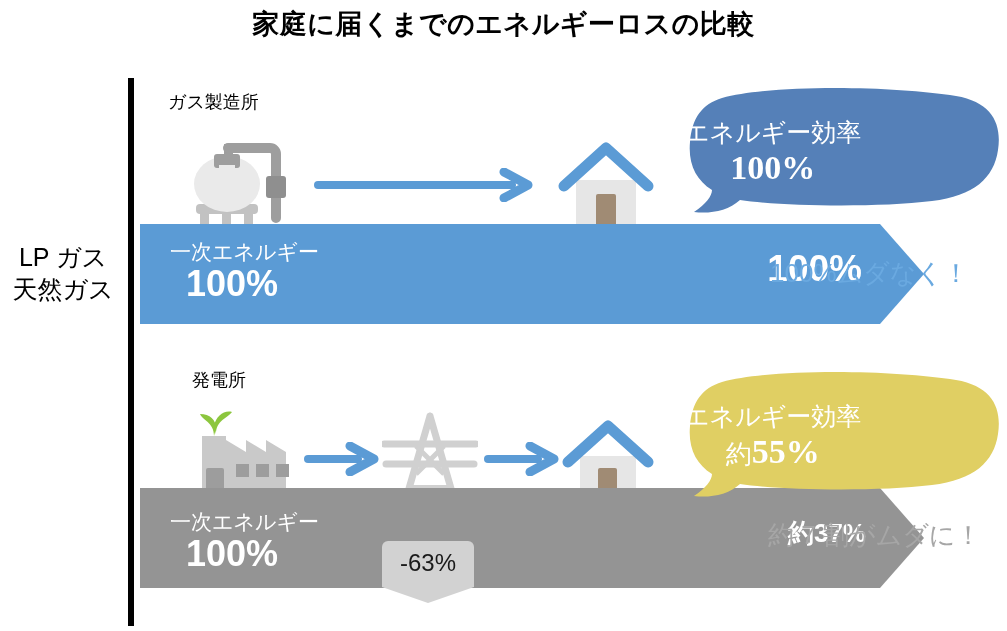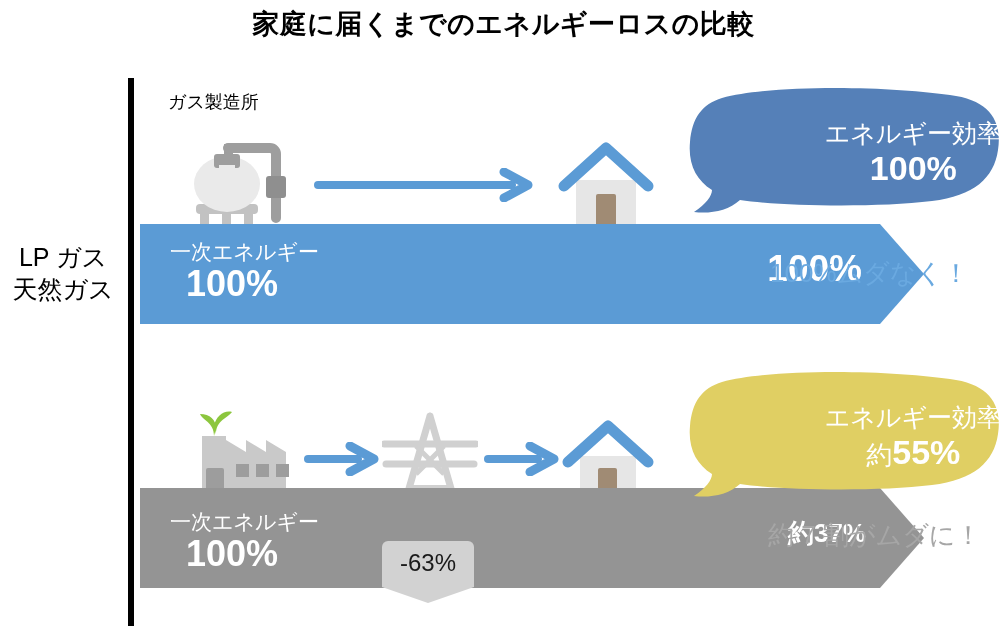--- a/index.html
+++ b/index.html
@@ -151,24 +151,25 @@
     font-weight: normal;
     color: #1a1a1a;
     line-height: 44px;
   }
 
   
   .bubble {
     position: absolute;
     display: flex;
     flex-direction: column;
-    align-items: flex-end;
+    align-items: flex-start;
     justify-content: center;
     color: #ffffff;
     text-align: center;
+    font-family: Liberation Serif, serif;
   }
   .bubble .bub-line1 {
     font-size: 25px;
     line-height: 32px;
     white-space: nowrap;
   }
   .bubble .bub-line2 {
     font-size: 34px;
     font-weight: bold;
     line-height: 38px;
@@ -261,20 +262,21 @@
     <svg class="bubble-blob" viewBox="0 0 318 130" preserveAspectRatio="none">
       <path d="M38 10 C90 -4 210 -2 272 8 C308 14 318 36 314 62 C310 90 290 108 248 113 C190 120 96 118 56 112 C44 123 26 126 10 124 C22 116 28 108 28 102 C12 92 4 76 6 54 C8 30 18 16 38 10 Z" fill="#5580b8"></path>
     </svg>
     <div class="bub-text">
       <div class="bub-line1">エネルギー効率</div>
       <div class="bub-line2"><span class="pre"></span><span>100%</span></div>
     </div>
   </div>
 
 
+  <div class="scene-caption" id="caption-powerplant">発電所</div>
 
   <svg class="icon" id="icon-power-plant" viewBox="0 0 118 92">
     <path d="M22 88 V30 H46 V88 Z" fill="#c9c9c9"></path>
     <path d="M46 88 V34 L66 46 V34 L86 46 V34 L106 46 V88 Z" fill="#c9c9c9"></path>
     <rect x="26" y="62" width="18" height="26" rx="2" fill="#9d9d9d"></rect>
     <rect x="56" y="58" width="13" height="13" fill="#9d9d9d"></rect>
     <rect x="76" y="58" width="13" height="13" fill="#9d9d9d"></rect>
     <rect x="96" y="58" width="13" height="13" fill="#9d9d9d"></rect>
     <path d="M34 30 C34 16 22 14 20 8 C30 8 36 14 36 22" fill="#8cc63e"></path>
     <path d="M36 28 C36 14 48 12 52 6 C44 4 36 10 34 20" fill="#8cc63e"></path>

